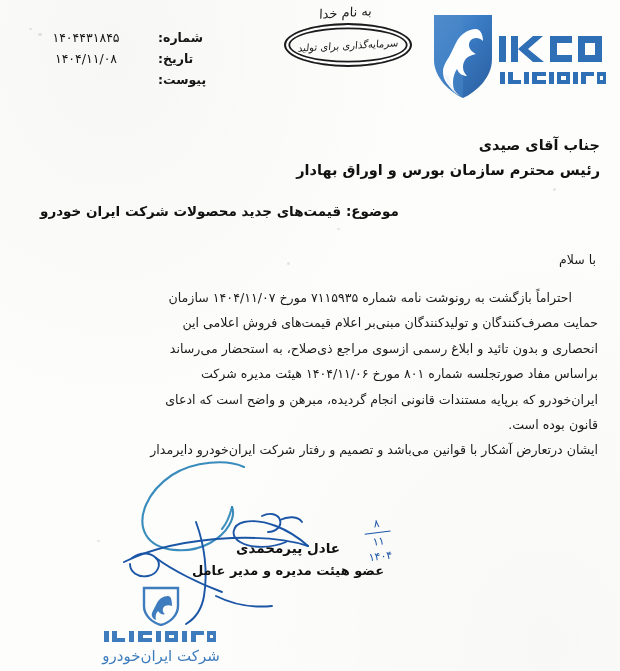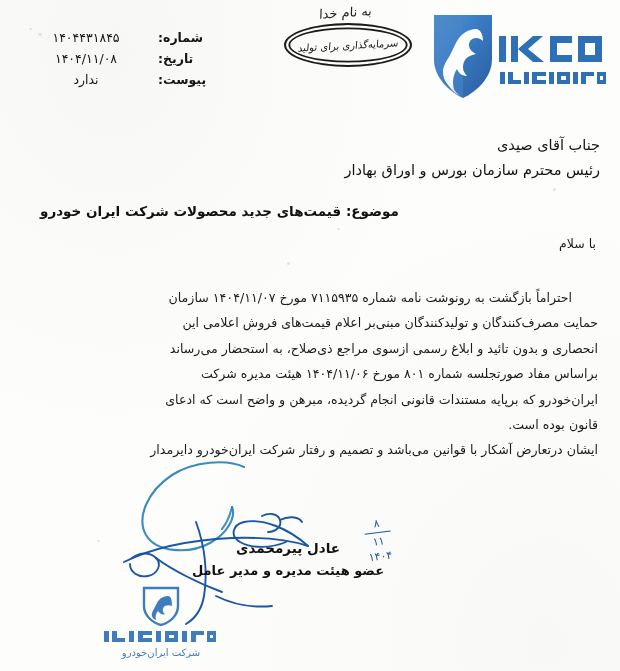--- a/index.html
+++ b/index.html
@@ -139,21 +139,21 @@
   
   .addressee {
     position: absolute;
     top: 133px;
     right: 20px;
     width: 560px;
     text-align: right;
     direction: rtl;
   }
   .addressee-line {
-    font-weight: normal;
+    font-weight: bold;
     font-size: 14.5px;
     line-height: 25px;
     color: #111;
     letter-spacing: -0.1px;
   }
 
   
   .subject {
     position: absolute;
     top: 203px;
@@ -163,21 +163,21 @@
     direction: rtl;
     font-weight: bold;
     font-size: 13.5px;
     color: #111;
     letter-spacing: -0.15px;
   }
 
   
   .salutation {
     position: absolute;
-    top: 236px;
+    top: 252px;
     right: 24px;
     width: 560px;
     text-align: right;
     direction: rtl;
     font-size: 12.5px;
     color: #1a1a1a;
   }
 
   
   .body-text {
@@ -282,21 +282,21 @@
     margin: 0 auto;
     width: 40px;
     height: 40px;
   }
   .stamp-word {
     display: block;
     margin: 1px auto 0;
     height: 18px;
   }
   .stamp-sub {
-    font-size: 10px;
+    font-size: 15px;
     color: #3f7cbd;
     margin-top: 2px;
     letter-spacing: -0.2px;
   }
   .stamp-sub2 {
     font-size: 12px;
     color: #3f7cbd;
     margin-top: 12px;
   }
 
@@ -318,21 +318,20 @@
       <div class="meta-row">
         <span class="meta-label">شماره:</span>
         <span class="meta-value">۱۴۰۴۴۳۱۸۴۵</span>
       </div>
       <div class="meta-row">
         <span class="meta-label">تاریخ:</span>
         <span class="meta-value">۱۴۰۴/۱۱/۰۸</span>
       </div>
       <div class="meta-row">
         <span class="meta-label">پیوست:</span>
-        <span class="meta-value">ندارد</span>
       </div>
     </div>
 
     <div class="bismillah-wrap">
       <div class="bismillah">به نام خدا</div>
       <div class="seal-oval">
         <span class="seal-text">سرمایه‌گذاری برای تولید</span>
       </div>
     </div>
 

